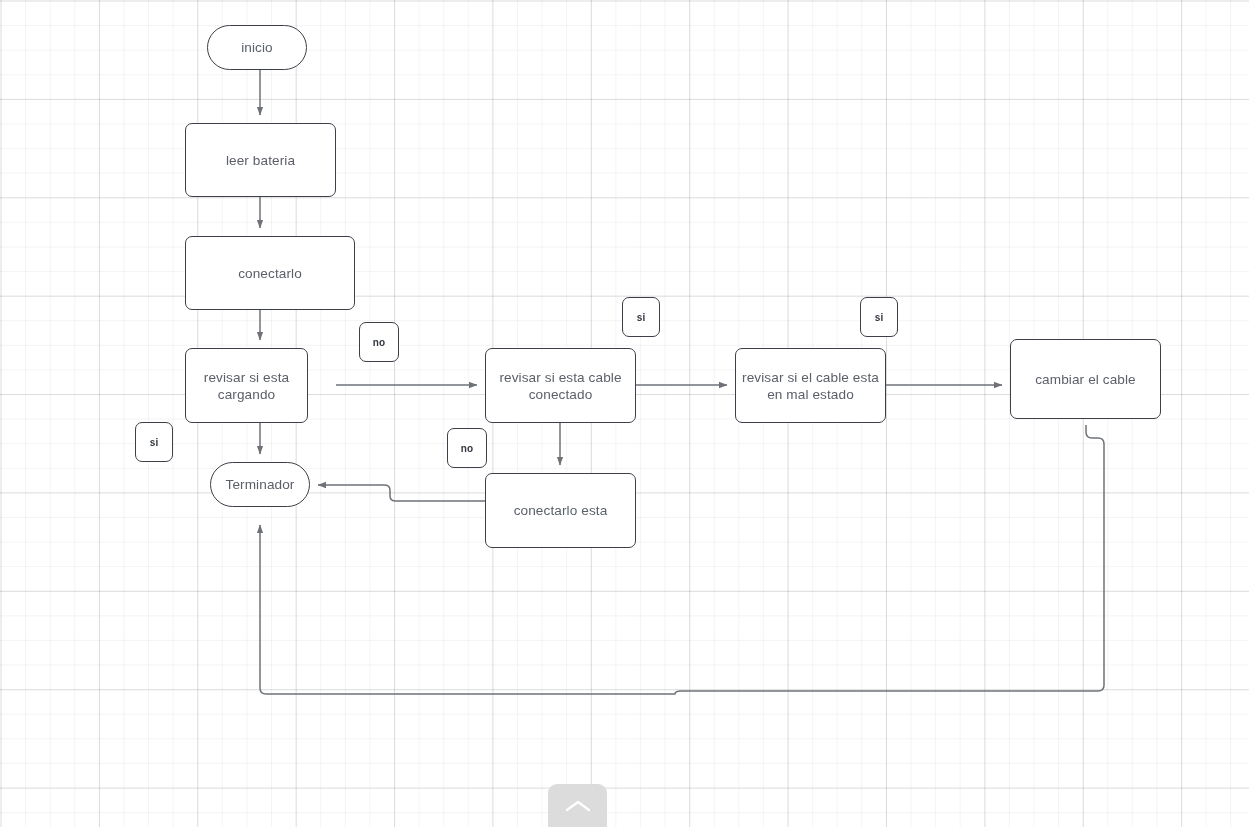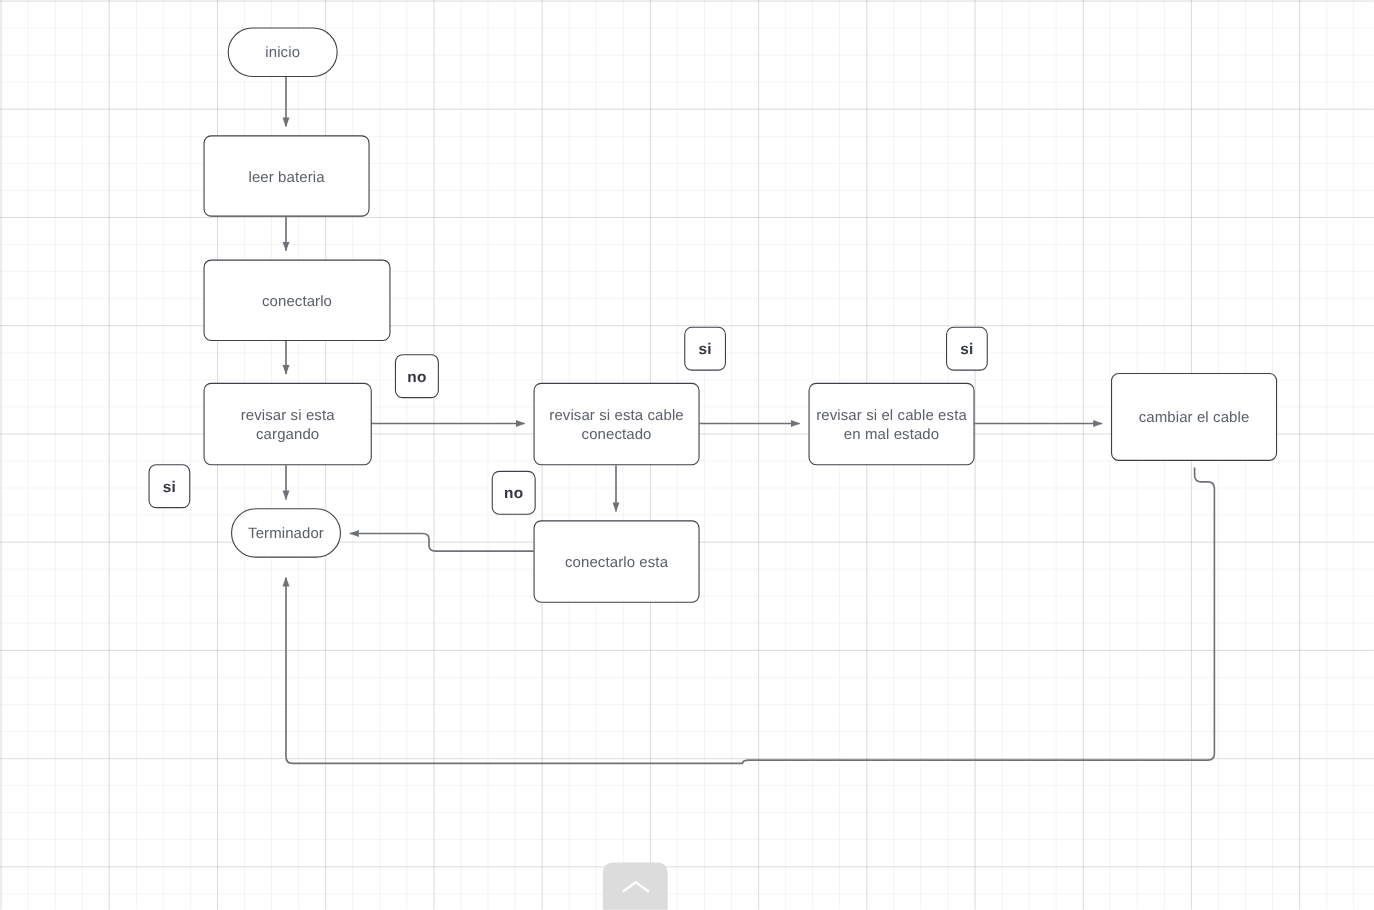--- a/index.html
+++ b/index.html
@@ -45,21 +45,21 @@
   .term{border-radius:999px;}
 
   .label{
     position:absolute;
     box-sizing:border-box;
     background:#ffffff;
     border:1.6px solid #3c4049;
     border-radius:7px;
     display:flex;align-items:center;justify-content:center;
     color:#33373f;
-    font-size:14px;
+    font-size:10px;
     font-weight:bold;
     letter-spacing:0.2px;
   }
 
   #panel-handle{
     position:absolute;
     background:#dcdcdc;
     border-radius:9px 9px 0 0;
     display:flex;align-items:center;justify-content:center;
   }
@@ -105,21 +105,21 @@
   </div>
 
   <div class="node proc" style="left:185px;top:123px;width:151px;height:74px;text-align:right;">
     <span>leer bateria</span>
   </div>
 
   <div class="node proc" style="left:185px;top:236px;width:170px;height:74px;">
     <span>conectarlo</span>
   </div>
 
-  <div class="node proc" style="left:185px;top:348px;width:153px;height:75px;">
+  <div class="node proc" style="left:185px;top:348px;width:123px;height:75px;">
     <span>revisar si esta cargando</span>
   </div>
 
   <div class="node term" style="left:210px;top:462px;width:100px;height:45px;">
     <span>Terminador</span>
   </div>
 
   <div class="node proc" style="left:485px;top:348px;width:151px;height:75px;">
     <span>revisar si esta cable conectado</span>
   </div>

